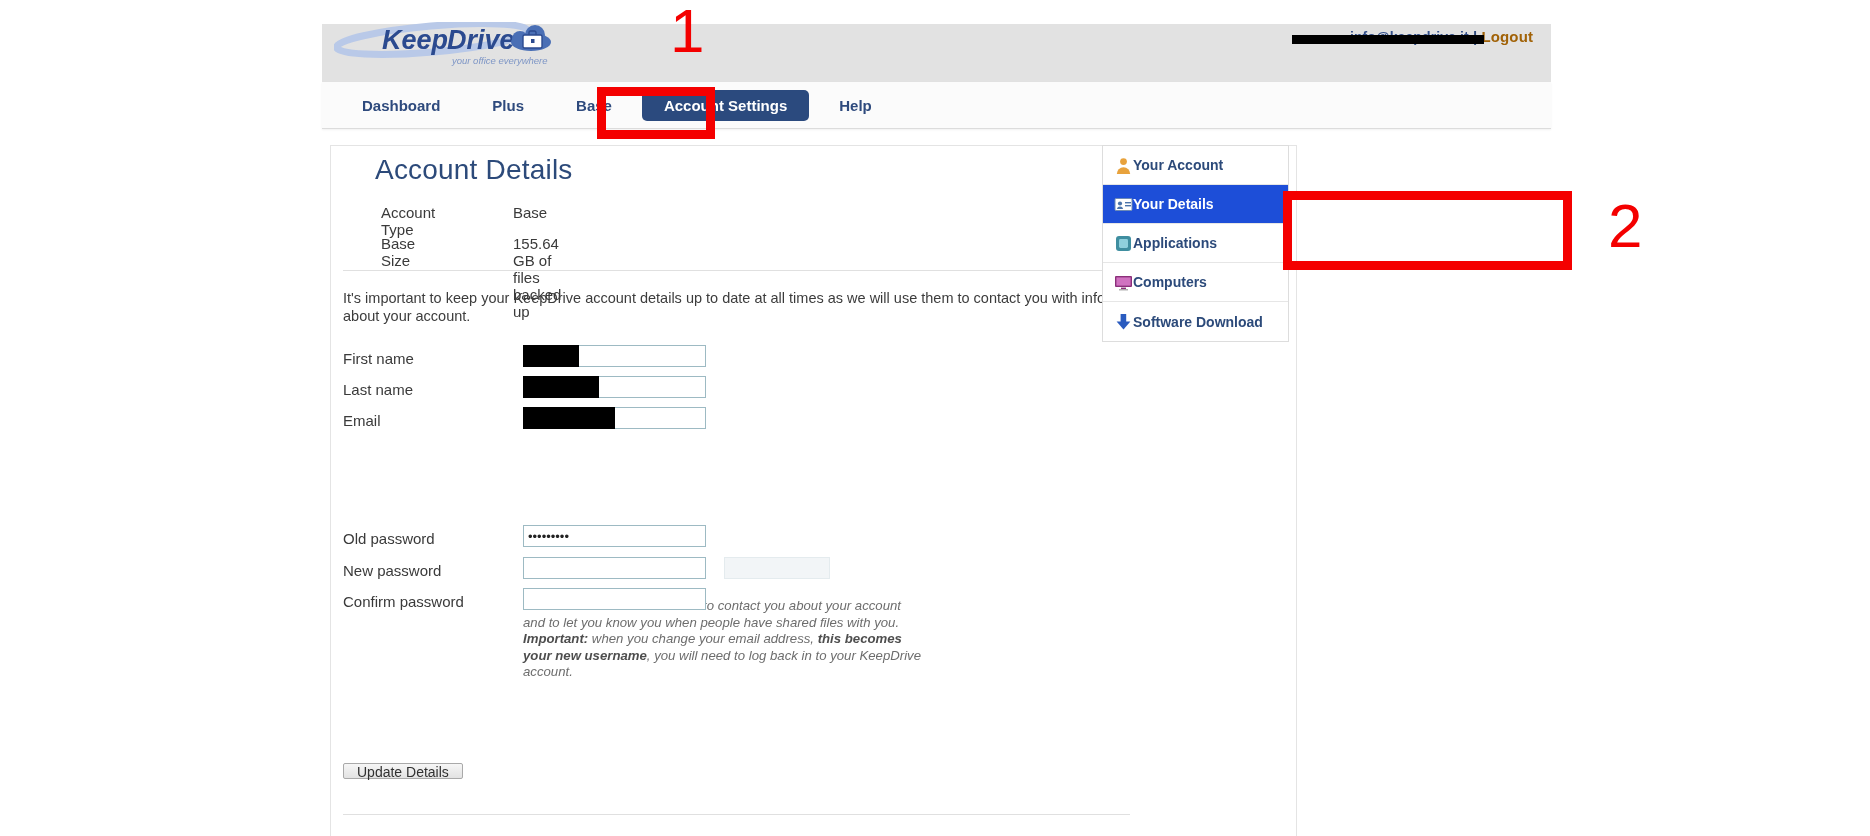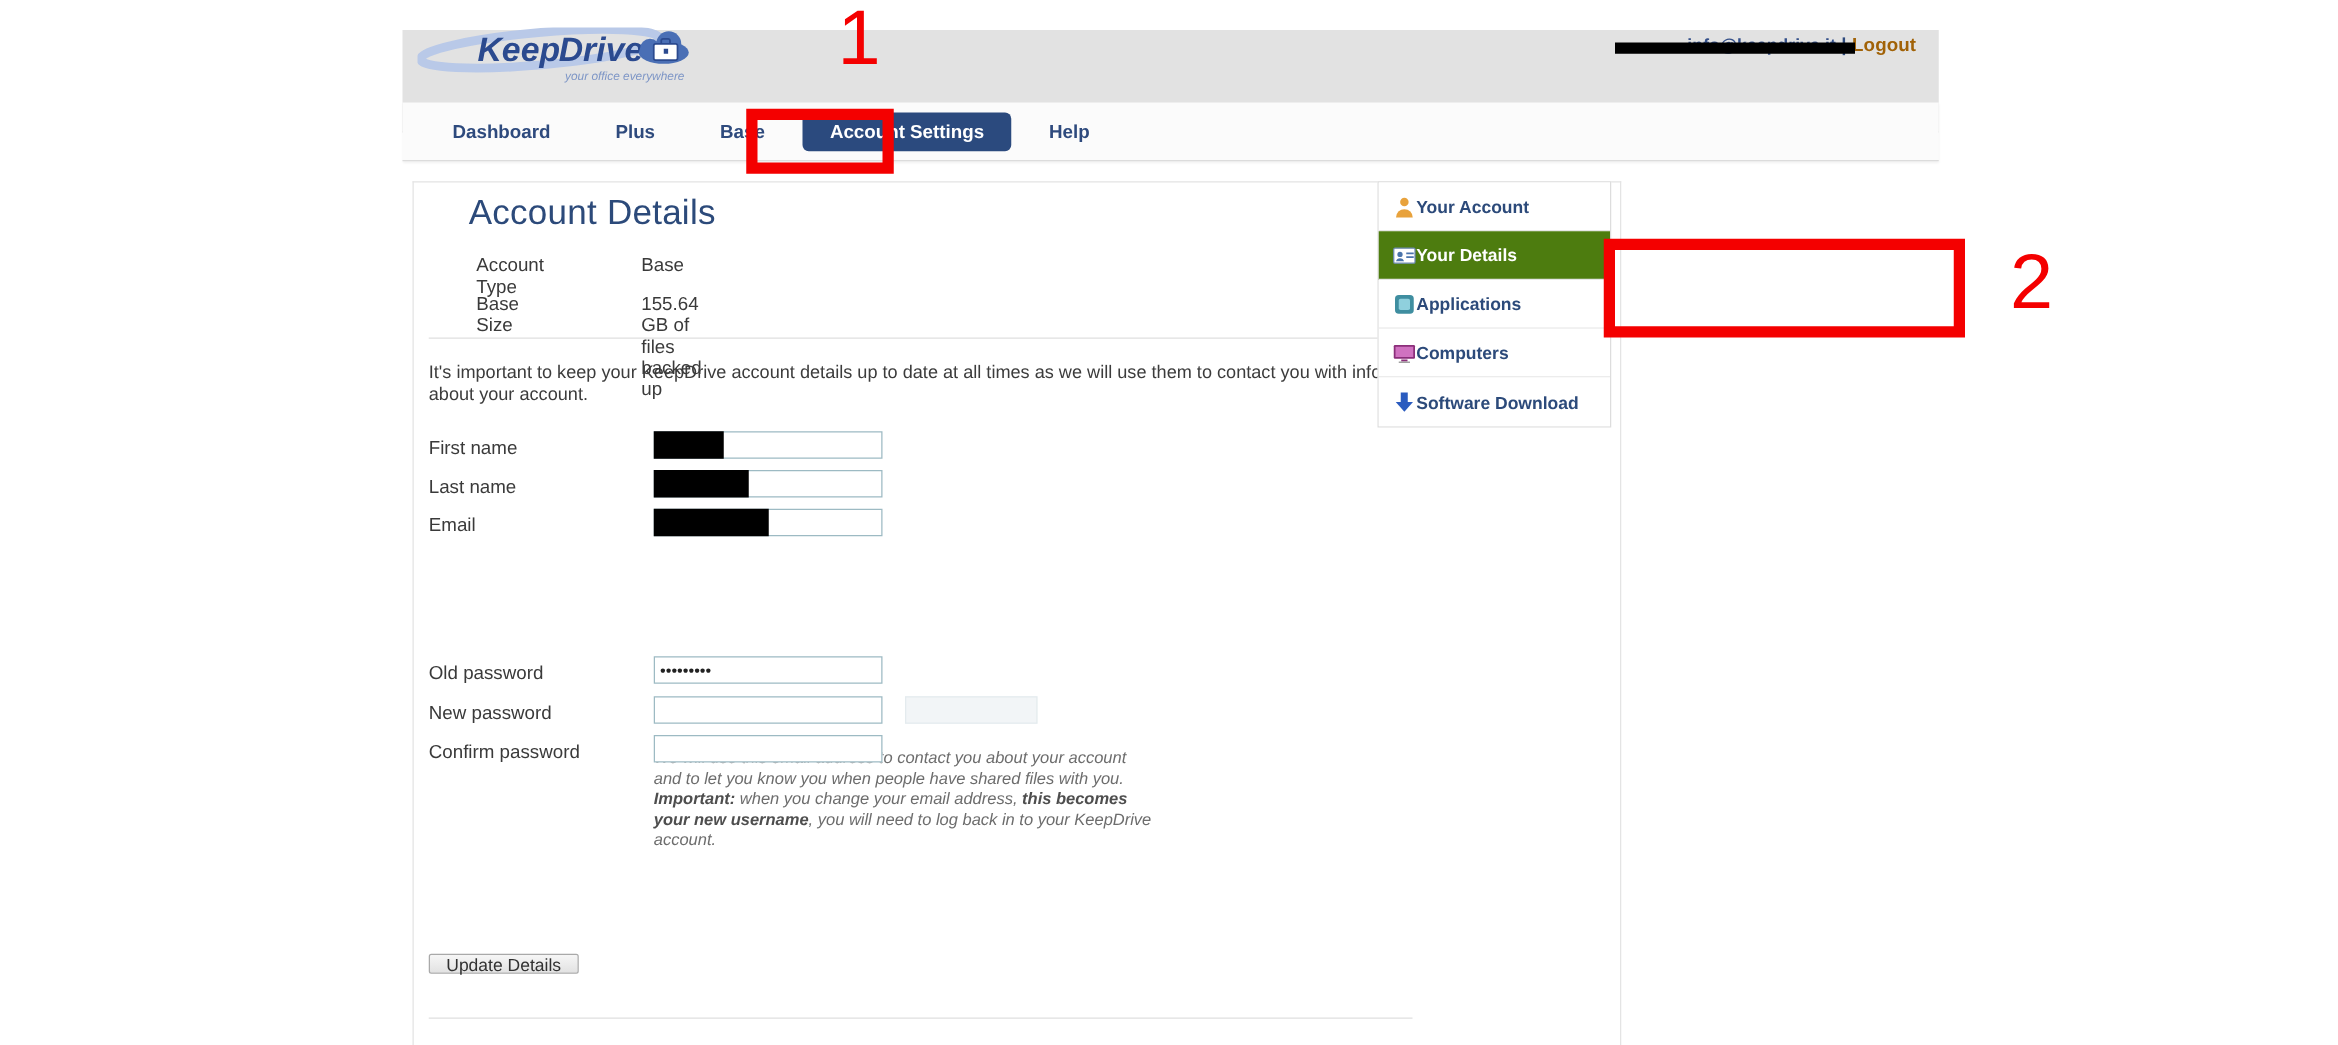--- a/index.html
+++ b/index.html
@@ -217,21 +217,21 @@
     position: relative;
     height: 39px;
     display: flex;
     align-items: center;
     padding-left: 11px;
     border-bottom: 1px solid #e6e6e6;
     cursor: pointer;
     background: #ffffff;
   }
   .side-item:last-child { border-bottom: none; }
-  .side-item.active { background: #4d7c0f; }
+  .side-item.active { background: #1d4ed8; }
   .side-item .s-label {
     font-size: 14px;
     font-weight: bold;
     color: #2c4a7a;
     white-space: nowrap;
   }
   .side-item.active .s-label { color: #ffffff; }
   .s-icon { width: 19px; height: 19px; display: block; flex: 0 0 19px; }
 
   

